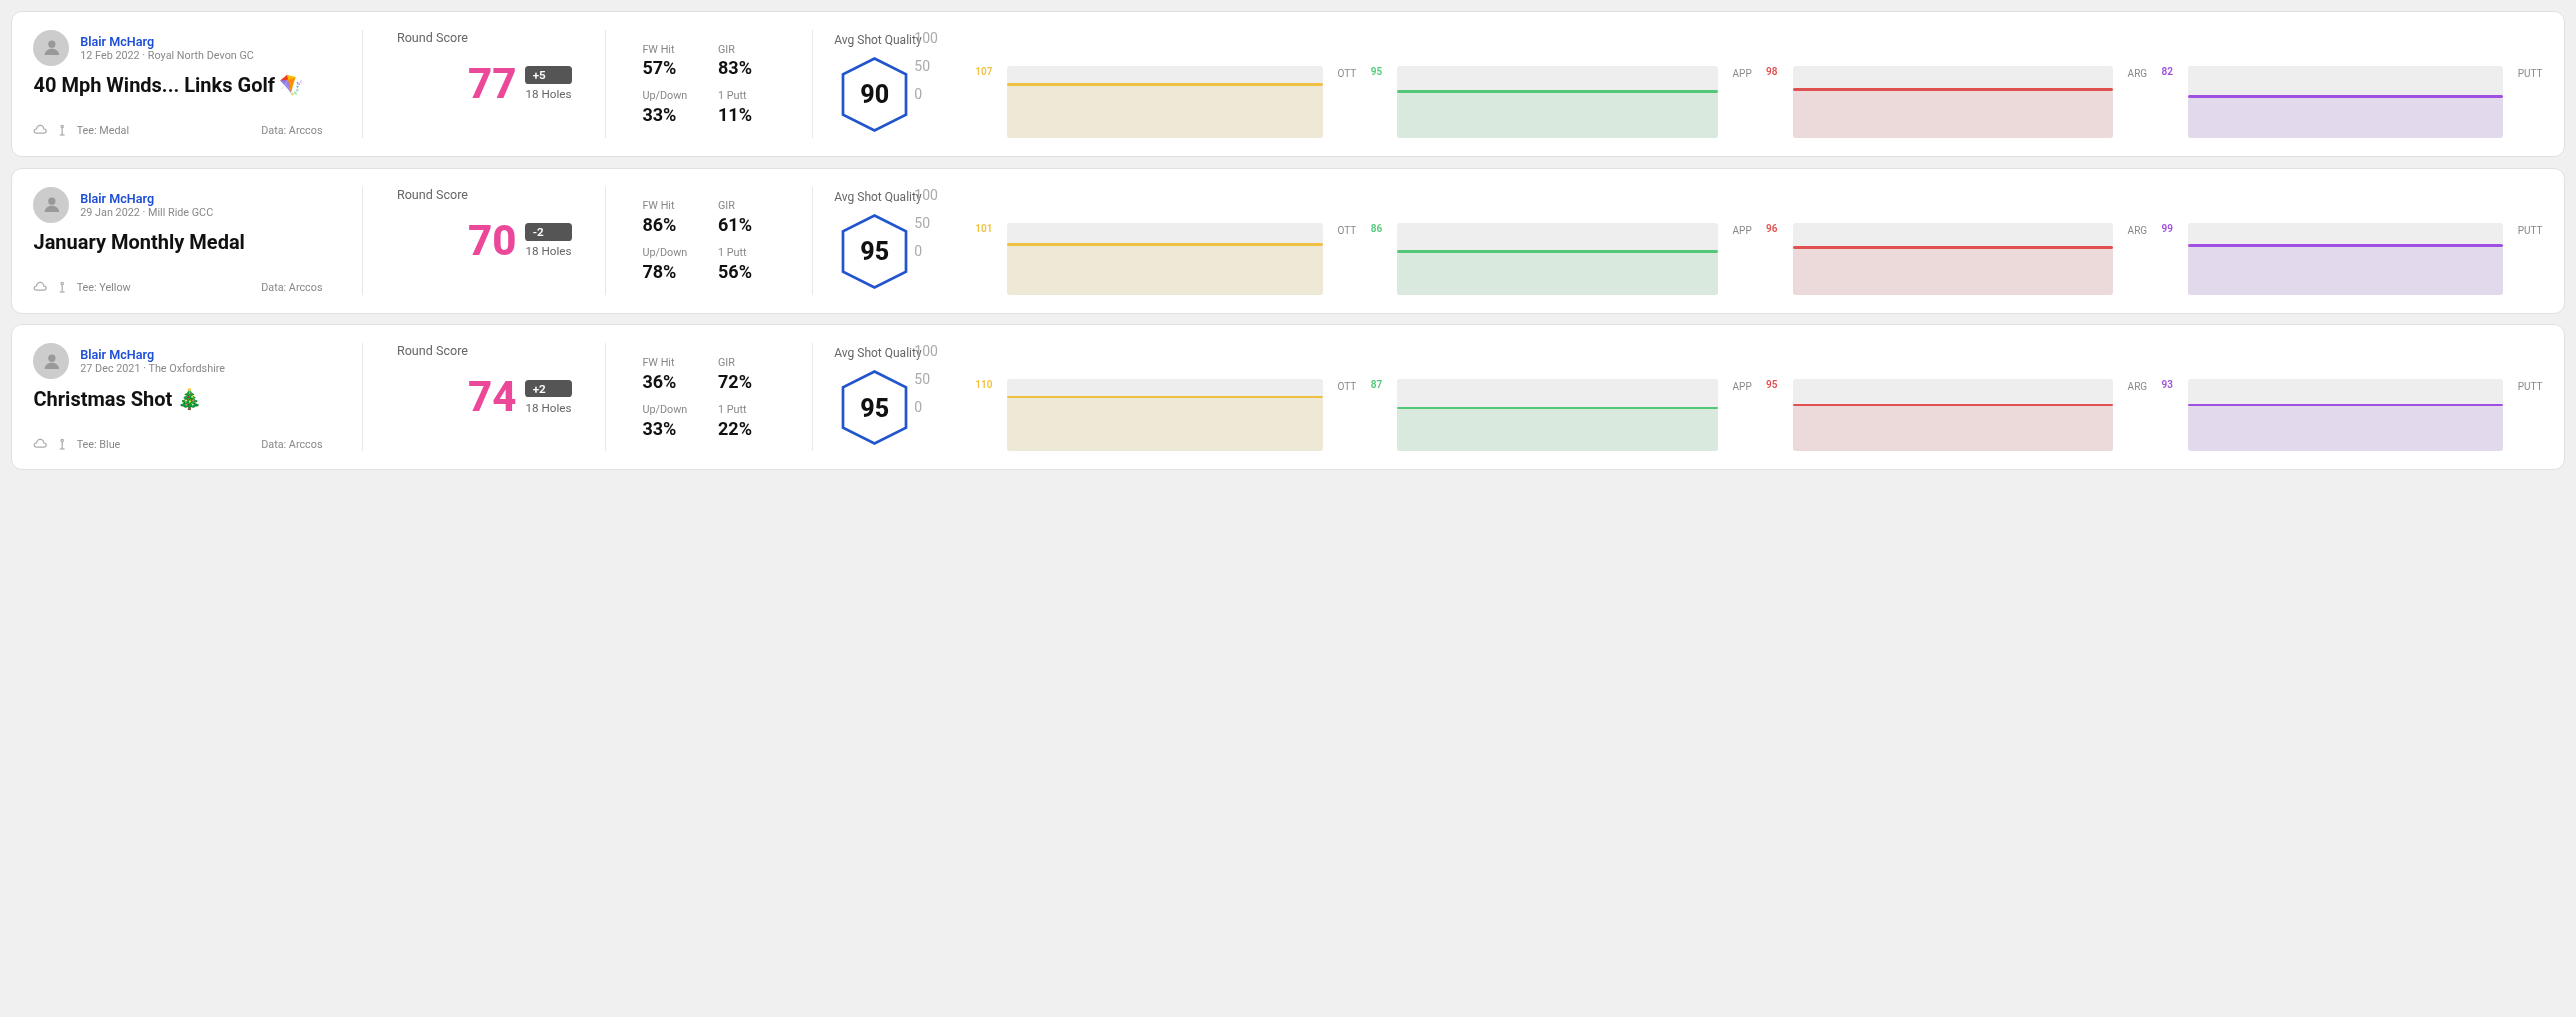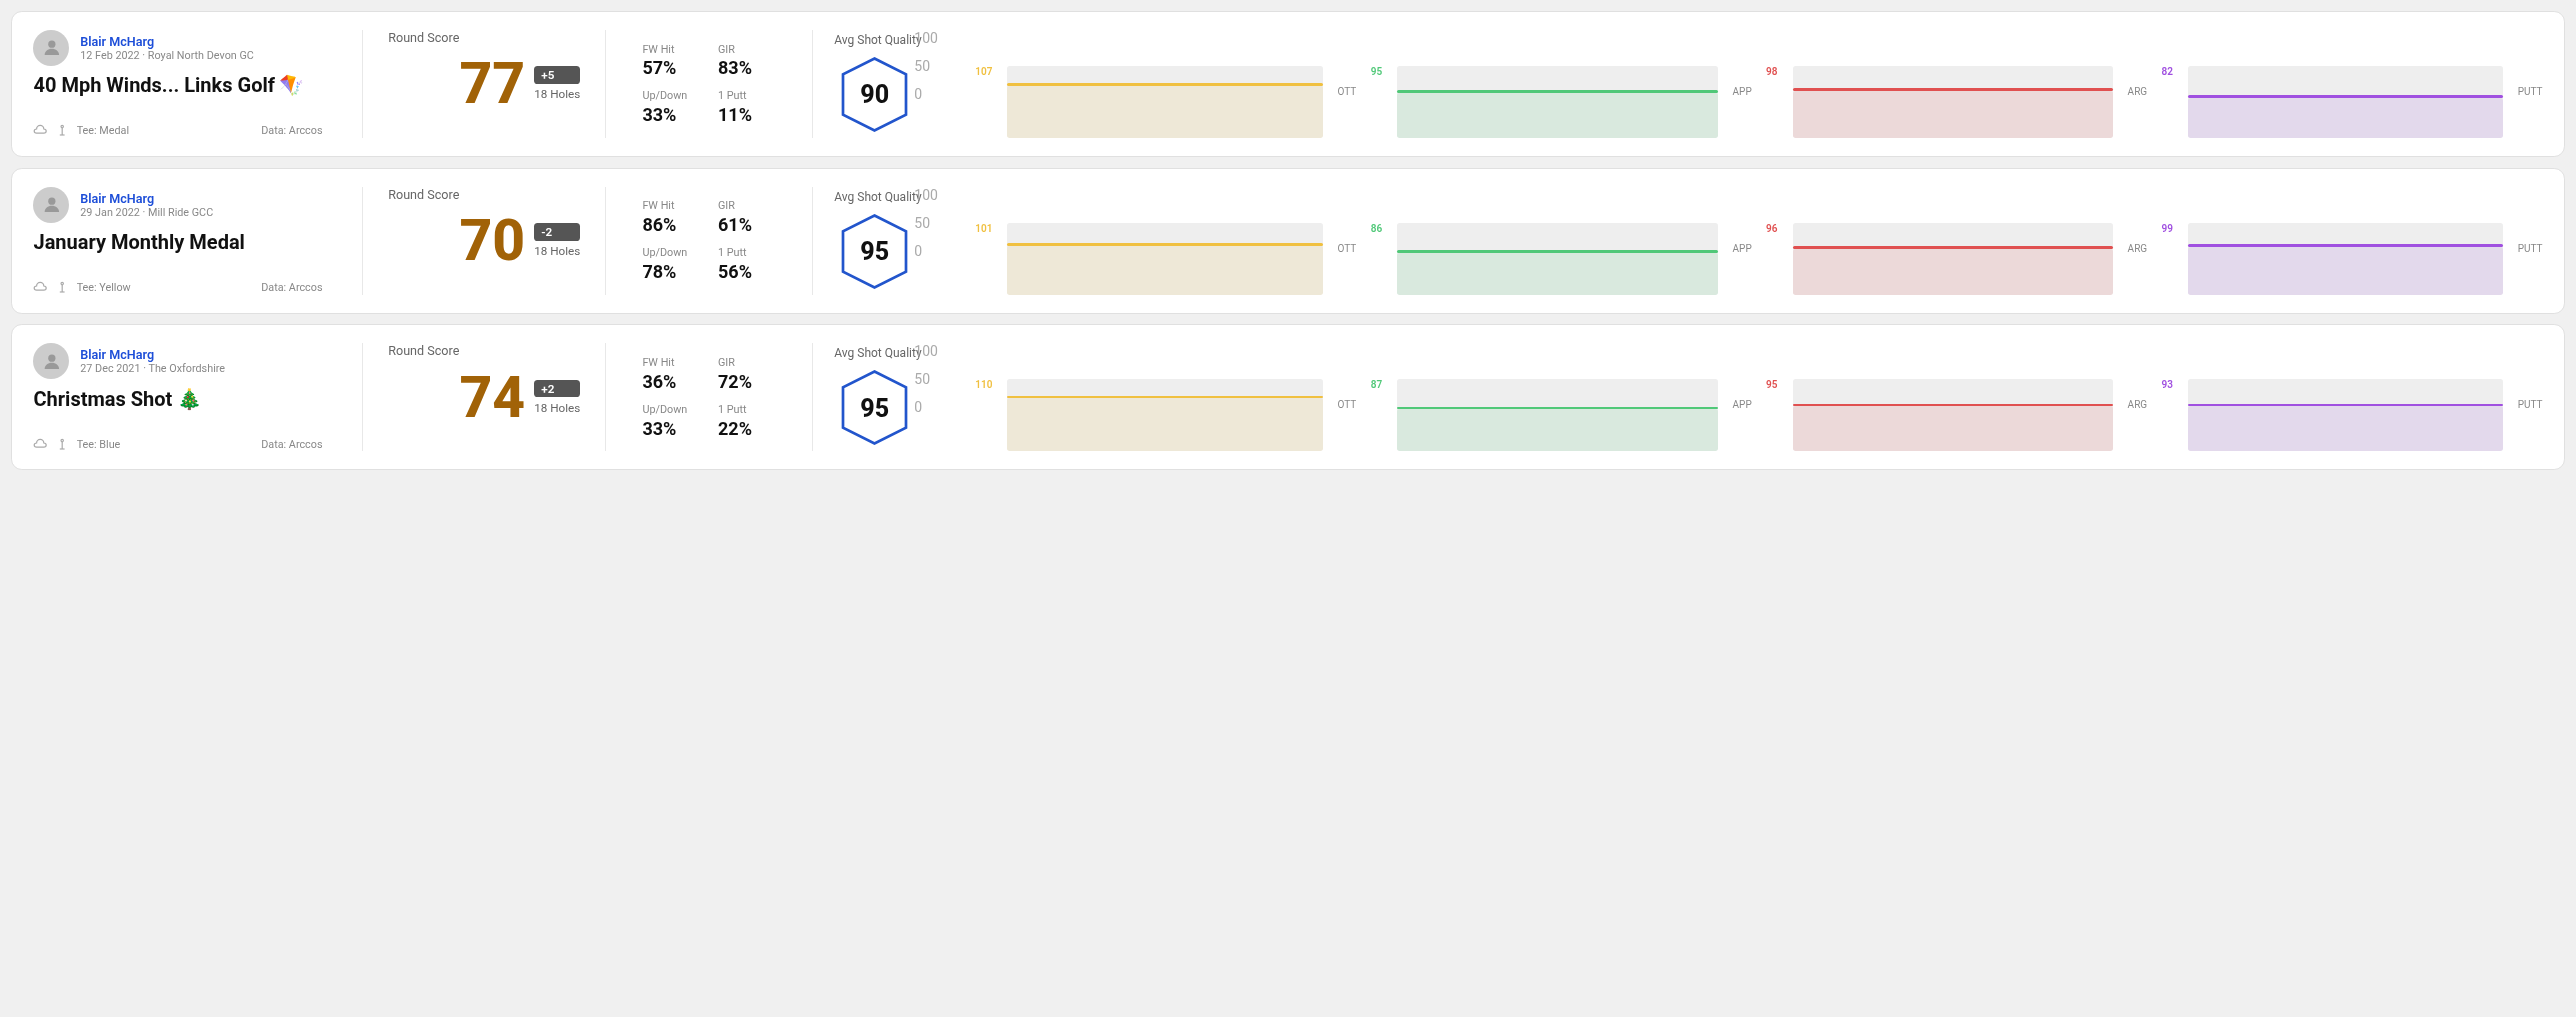--- a/index.html
+++ b/index.html
@@ -106,23 +106,23 @@
       margin-bottom: 3.6px;
     }
 
     .score-main {
       display: flex;
       align-items: center;
       gap: 9px;
     }
 
     .score-number {
-      font-size: 57px;
+      font-size: 42px;
       font-weight: 800;
-      color: #a16207;
+      color: #ec4899;
       line-height: 1;
     }
 
     .score-meta {
       display: flex;
       flex-direction: column;
       gap: 3.6px;
     }
 
     .score-badge {
@@ -270,21 +270,21 @@
     .bar-line {
       width: 100%;
       height: 2.7px;
       position: absolute;
       border-radius: 1.8px;
     }
 
     .bar-label {
       font-size: 10px;
       color: #888;
-      margin-top: 20px;
+      margin-top: 2px;
     }
 
     .chart-yaxis {
       position: absolute;
       left: -29px;
       top: 0;
       height: 72px;
       display: flex;
       flex-direction: column;
       justify-content: space-between;

